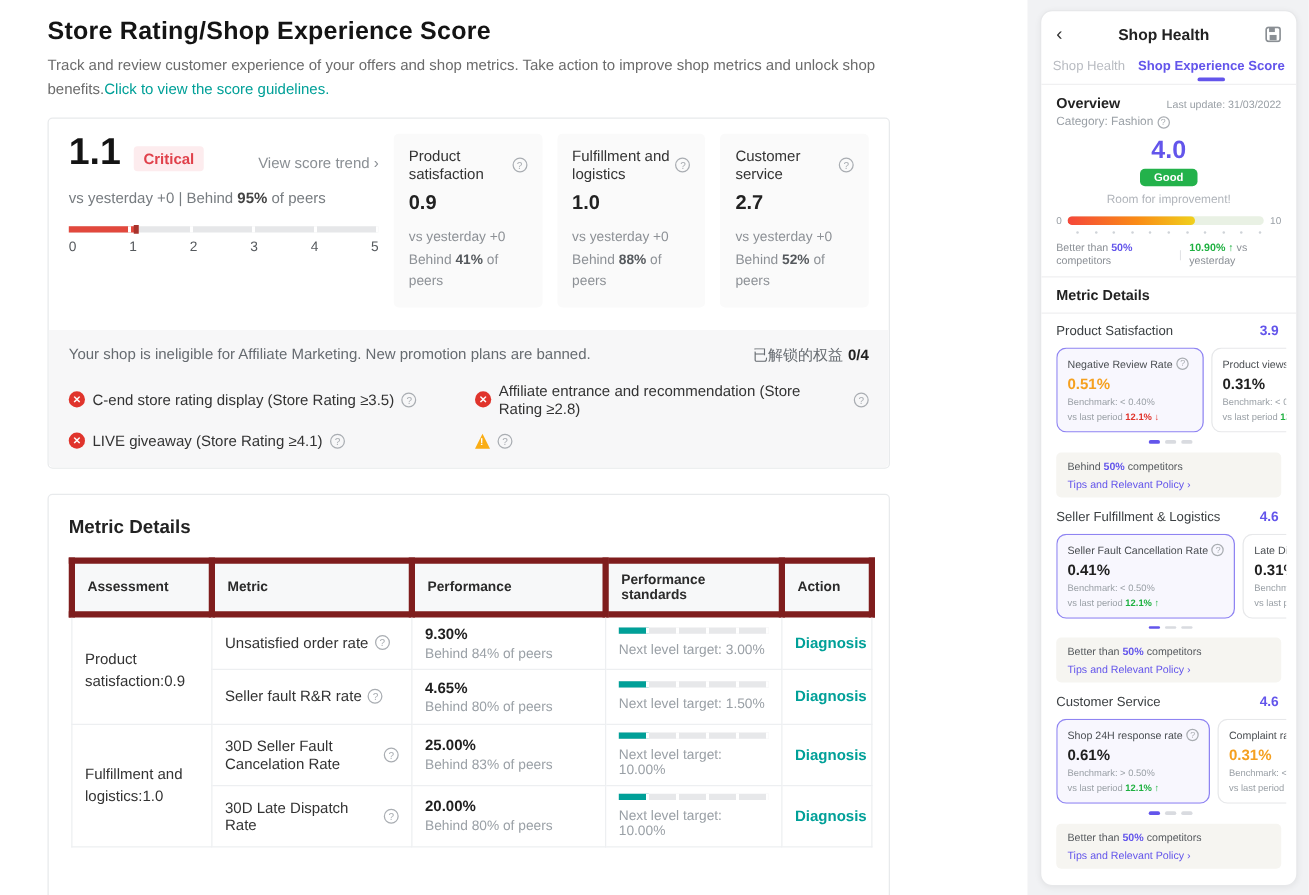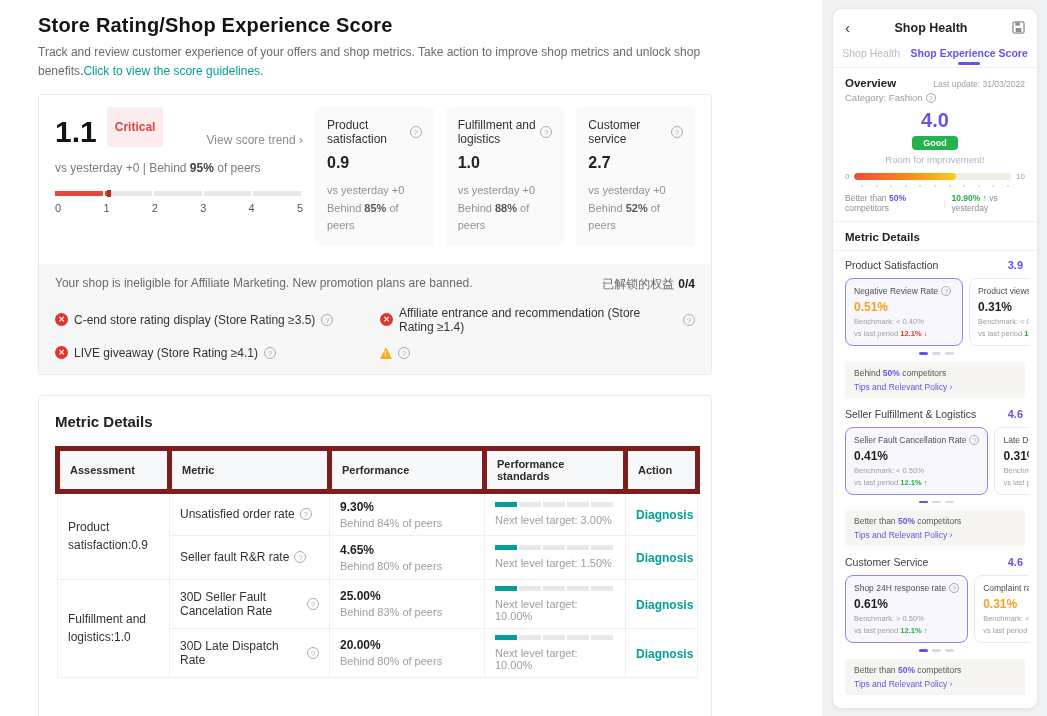--- a/index.html
+++ b/index.html
@@ -18,21 +18,21 @@
   .ov-head { display:flex; justify-content:space-between; align-items:baseline; padding:13px 16px 2px; }
   .ov-title { font-size:15px; font-weight:bold; }
   .ov-updated { font-size:12px; color:#9aa0a6; margin-left:8px; }
   .ov-category { font-size:12px; color:#333; display:flex; align-items:center; gap:4px; }
 
   .ov-body { display:flex; gap:12px; padding:12px 16px 18px; }
   .score-block { width:248px; flex:0 0 248px; }
   .score-row { display:flex; align-items:flex-end; }
   .big-score { font-size:30px; font-weight:bold; color:#141414; line-height:1; }
   .crit-badge { margin-left:10px; background:#fdecee; color:#e0414b; font-size:12px; font-weight:bold;
-    padding:13px 8px; border-radius:3px; }
+    padding:3px 8px; border-radius:3px; }
   .trend-link { margin-left:auto; font-size:12px; color:#8a8f94; cursor:pointer; }
   .compare-line { margin-top:14px; font-size:12px; color:#777c80; }
   .compare-line b { color:#444; }
   .slider { position:relative; margin-top:16px; height:5px; background:#e6e7e9; border-radius:1px; }
   .slider-fill { position:absolute; left:0; top:0; bottom:0; background:#e2483d; }
   .slider-marker { position:absolute; top:-1px; width:4px; height:7px; background:#a8322b; }
   .seg-gaps::after { content:""; position:absolute; inset:0;
     background:repeating-linear-gradient(90deg, transparent 0, transparent calc(20% - 2px), #fff calc(20% - 2px), #fff 20%); }
   .slider-labels { display:flex; justify-content:space-between; margin-top:6px; font-size:11px; color:#55595d; }
 
@@ -165,21 +165,21 @@
           </div>
         </div>
 
         <div class="ov-metric-card">
           <div class="ovm-label">
               <span>Product satisfaction</span>
               <span class="qicon"></span>
             </div>
           <div class="ovm-value">0.9</div>
           <div class="ovm-sub"><span>vs yesterday +0</span><br>
-            <span>Behind </span><b>85%</b><span> of peers</span></div>
+            <span>Behind </span><b>41%</b><span> of peers</span></div>
         </div>
         <div class="ov-metric-card">
           <div class="ovm-label">
               <span>Fulfillment and logistics</span>
               <span class="qicon"></span>
             </div>
           <div class="ovm-value">1.0</div>
           <div class="ovm-sub"><span>vs yesterday +0</span><br>
             <span>Behind </span><b>88%</b><span> of peers</span></div>
         </div>
@@ -200,21 +200,21 @@
           <span class="benefits"><span>已解锁的权益</span><b>0/4</b></span>
         </div>
         <div class="banner-grid">
           <div class="banner-item">
             <span class="err-icon"></span>
             <span>C-end store rating display (Store Rating ≥3.5)</span>
             <span class="qicon"></span>
           </div>
           <div class="banner-item">
             <span class="err-icon"></span>
-            <span>Affiliate entrance and recommendation (Store Rating ≥1.4)</span>
+            <span>Affiliate entrance and recommendation (Store Rating ≥2.8)</span>
             <span class="qicon"></span>
           </div>
           <div class="banner-item">
             <span class="err-icon"></span>
             <span>LIVE giveaway (Store Rating ≥4.1)</span>
             <span class="qicon"></span>
           </div>
           <div class="banner-item">
             <span class="warn-icon"></span>
             <span class="qicon"></span>

